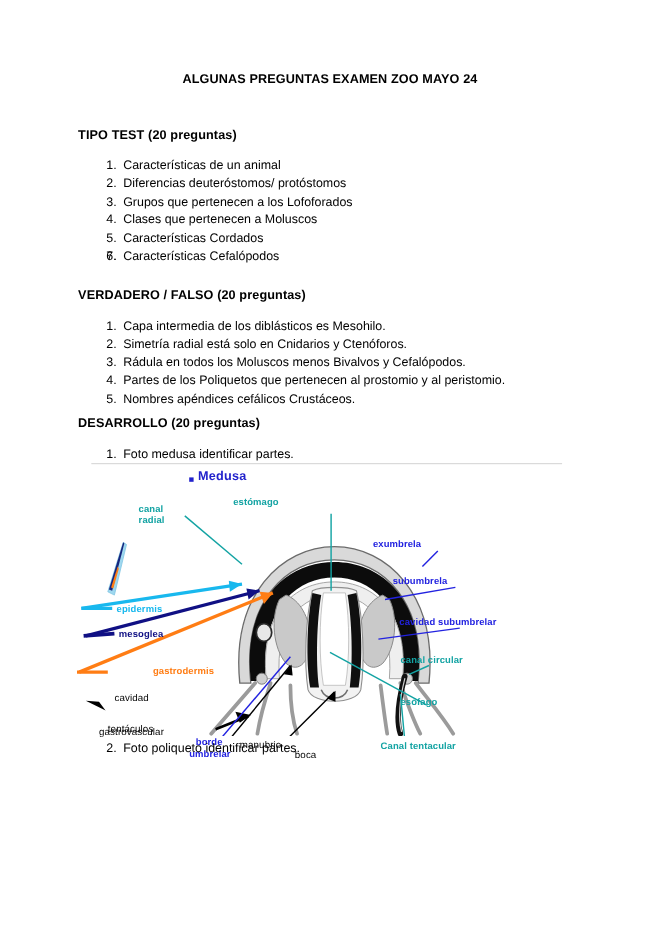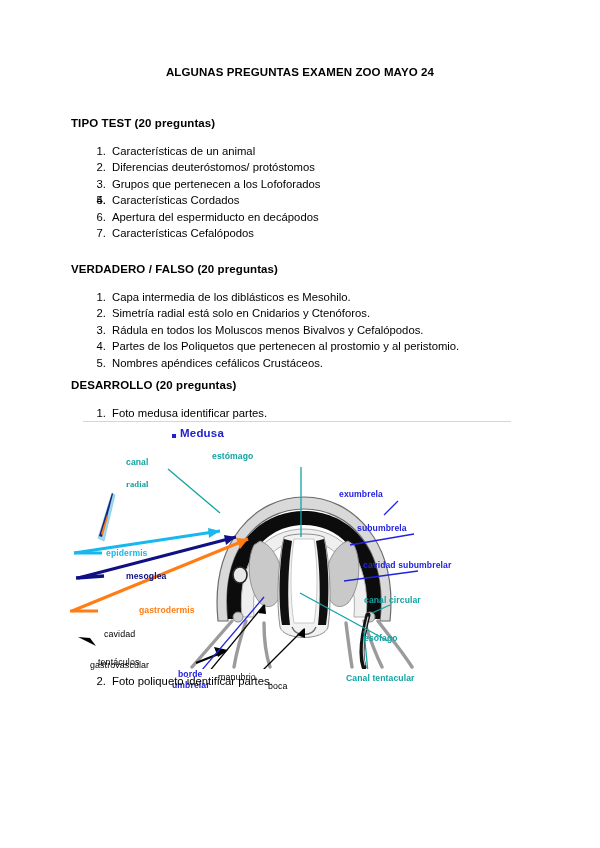--- a/index.html
+++ b/index.html
@@ -130,23 +130,23 @@
 
 <div class="page">
 
   <div class="doc-title">ALGUNAS PREGUNTAS EXAMEN ZOO MAYO 24</div>
 
   <div class="section-head" id="sec-test">TIPO TEST (20 preguntas)</div>
   <ol class="qlist" id="list-test">
     <li><span class="num">1.</span><span>Características de un animal</span></li>
     <li><span class="num">2.</span><span>Diferencias deuteróstomos/ protóstomos</span></li>
     <li><span class="num">3.</span><span>Grupos que pertenecen a los Lofoforados</span></li>
-    <li><span class="num">4.</span></li>
+    <li><span class="num">4.</span><span>Clases que pertenecen a Moluscos</span></li>
     <li><span class="num">5.</span><span>Características Cordados</span></li>
-    <li><span class="num">6.</span><span>Apertura del espermiducto en decápodos</span></li>
+    <li><span class="num">6.</span></li>
     <li><span class="num">7.</span><span>Características Cefalópodos</span></li>
   </ol>
 
   <div class="section-head" id="sec-vf">VERDADERO / FALSO (20 preguntas)</div>
   <ol class="qlist" id="list-vf">
     <li><span class="num">1.</span><span>Capa intermedia de los diblásticos es Mesohilo.</span></li>
     <li><span class="num">2.</span><span>Simetría radial está solo en Cnidarios y Ctenóforos.</span></li>
     <li><span class="num">3.</span><span>Rádula en todos los Moluscos menos Bivalvos y Cefalópodos.</span></li>
     <li><span class="num">4.</span><span>Partes de los Poliquetos que pertenecen al prostomio y al peristomio.</span></li>
     <li><span class="num">5.</span><span>Nombres apéndices cefálicos Crustáceos.</span></li>
@@ -283,30 +283,30 @@
 
         <g>
           <line x1="186" y1="238" x2="236" y2="188" stroke="#000000" stroke-width="1.3"></line>
           <path d="M 237 187 L 229 194 L 237 197 Z" fill="#000000"></path>
         </g>
 
         <line x1="300" y1="232" x2="296" y2="190" stroke="#13a3a3" stroke-width="1.3"></line>
       </svg>
 
       <div class="lbl teal" style="left:58px; top:16px;">canal</div>
-      <div class="lbl teal" style="left:58px; top:38px;font-family:Liberation Serif, serif;">radial</div>
+      <div class="lbl teal" style="left:58px; top:26px;">radial</div>
       <div class="lbl teal" style="left:144px; top:10px;">estómago</div>
       <div class="lbl blue" style="left:271px; top:48px;">exumbrela</div>
       <div class="lbl blue" style="left:289px; top:82px;">subumbrela</div>
       <div class="lbl blue" style="left:295px; top:119px;">cavidad subumbrelar</div>
       <div class="lbl teal" style="left:296px; top:154px;">canal circular</div>
       <div class="lbl teal" style="left:296px; top:192px;">esófago</div>
 
       <div class="lbl cyan" style="left:38px; top:107px;">epidermis</div>
-      <div class="lbl navy" style="left:58px; top:130px;">mesoglea</div>
+      <div class="lbl navy" style="left:40px; top:130px;">mesoglea</div>
       <div class="lbl orng" style="left:30px; top:164px;margin-left:41px;">gastrodermis</div>
 
       <div class="lbl blk" style="left:36px; top:188px;">cavidad</div>
       <div class="lbl blk" style="left:22px; top:199px;margin-top:20px;">gastrovascular</div>
       <div class="lbl blk" style="left:30px; top:216px;">tentáculos</div>
 
       <div class="lbl blue" style="left:110px; top:228px;">borde</div>
       <div class="lbl blue" style="left:104px; top:239px;">umbrelar</div>
       <div class="lbl blk" style="left:150px; top:231px;">manubrio</div>
       <div class="lbl blk" style="left:200px; top:240px;">boca</div>

